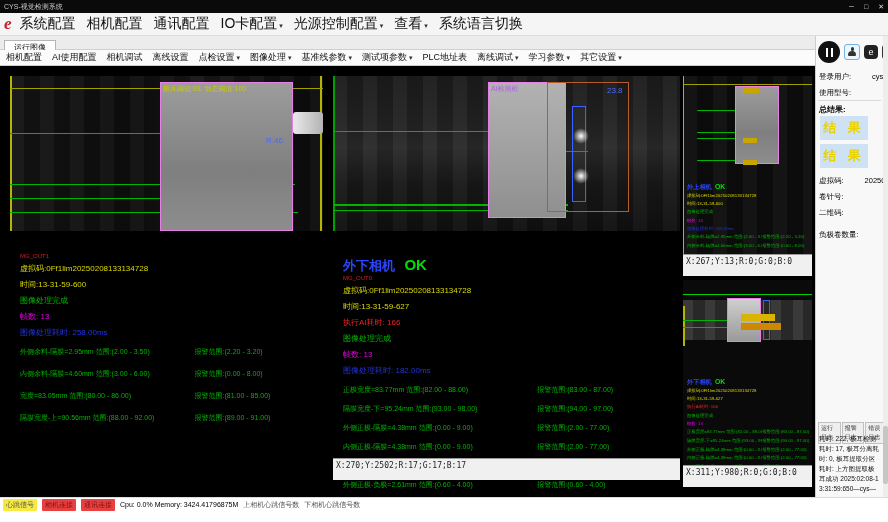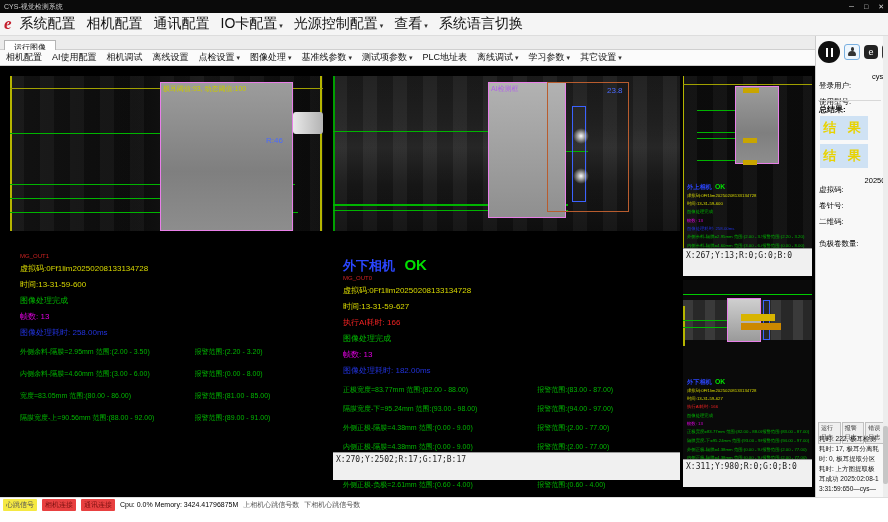--- a/index.html
+++ b/index.html
@@ -34,21 +34,21 @@
 
   
   .main { position:absolute; left:0; top:66px; width:888px; height:431px; background:#000; }
 
   .view { position:absolute; background:#000; }
   .v-left   { left:10px;  top:10px; width:313px; height:404px; }
   .v-mid    { left:333px; top:10px; width:347px; height:404px; }
   .v-stop   { left:683px; top:10px; width:129px; height:200px; }
   .v-sbot   { left:683px; top:214px; width:129px; height:207px; }
 
-  .coords { position:absolute; left:0; bottom:0; width:100%; height:28px; background:#f0f0f0;
+  .coords { position:absolute; left:0; bottom:0; width:100%; height:22px; background:#f0f0f0;
     color:#222; font-family:"DejaVu Sans Mono", monospace; font-size:8px; line-height:13px; padding-left:3px;
     border-top:1px solid #999; white-space:nowrap; overflow:hidden; }
 
   .img-area { position:absolute; left:0; top:0; width:100%; overflow:hidden; }
   .l-img { height:155px; background:linear-gradient(90deg,#141414 0%,#0e0e0e 40%,#181818 62%,#0b0b0b 100%); }
   .m-img { height:155px; background:linear-gradient(180deg,#1c1c1c 0%,#242424 32%,#2b2b2b 46%,#191919 70%,#101010 100%); }
   .st-img { height:187px; background:#0d0d0d; }
   .sb-img { height:194px; background:#0a0a0a; }
 
   .stripes { position:absolute; inset:0;
@@ -109,21 +109,21 @@
   .btn-user { width:16px; height:16px; border:1px solid #7ab0e0; background:#eef6fd; border-radius:3px;
     position:relative; cursor:pointer; }
   .person { position:absolute; left:4px; top:2px; width:6px; height:6px; }
   .person::before { content:""; position:absolute; left:1.5px; top:0; width:3.5px; height:3.5px; border-radius:50%; background:#333; }
   .person::after { content:""; position:absolute; left:-1px; top:4px; width:8px; height:5px; border-radius:4px 4px 1px 1px; background:#333; }
   .btn-e { width:14px; height:14px; background:#222; border-radius:4px; color:#fff; font-size:9px;
     display:flex; align-items:center; justify-content:center; cursor:pointer; }
   .btn-exit { width:14px; height:14px; background:#333; border-radius:3px; color:#fff; font-size:8px;
     display:flex; align-items:center; justify-content:center; cursor:pointer; }
   .frow { position:absolute; left:3px; display:flex; gap:4px; white-space:nowrap; }
-  .flabel { color:#000;margin-top:9px; }
+  .flabel { color:#000; }
   .fval { color:#000;margin-left:17px; }
   .sep { position:absolute; left:2px; right:7px; height:1px; background:#d8d8d8; }
   .total { position:absolute; left:3px; font-weight:bold; font-size:8px; }
   .resbox { position:absolute; left:4px; width:48px; height:24px; background:#cfe2f4;
     color:#e8d200; font-weight:bold; font-size:13px; letter-spacing:4px; text-align:center; line-height:24px; }
   .logtabs { position:absolute; left:2px; top:386px; display:flex; gap:1px; }
   .logtabs span { font-size:6px; background:#efefef; border:1px solid #c0c0c0; padding:1px 2px; color:#333; cursor:pointer; }
   .logtext { position:absolute; left:3px; right:8px; top:398px; height:60px; overflow:hidden;
     font-size:6.5px; line-height:1.55; color:#111; word-break:break-all; }
 

